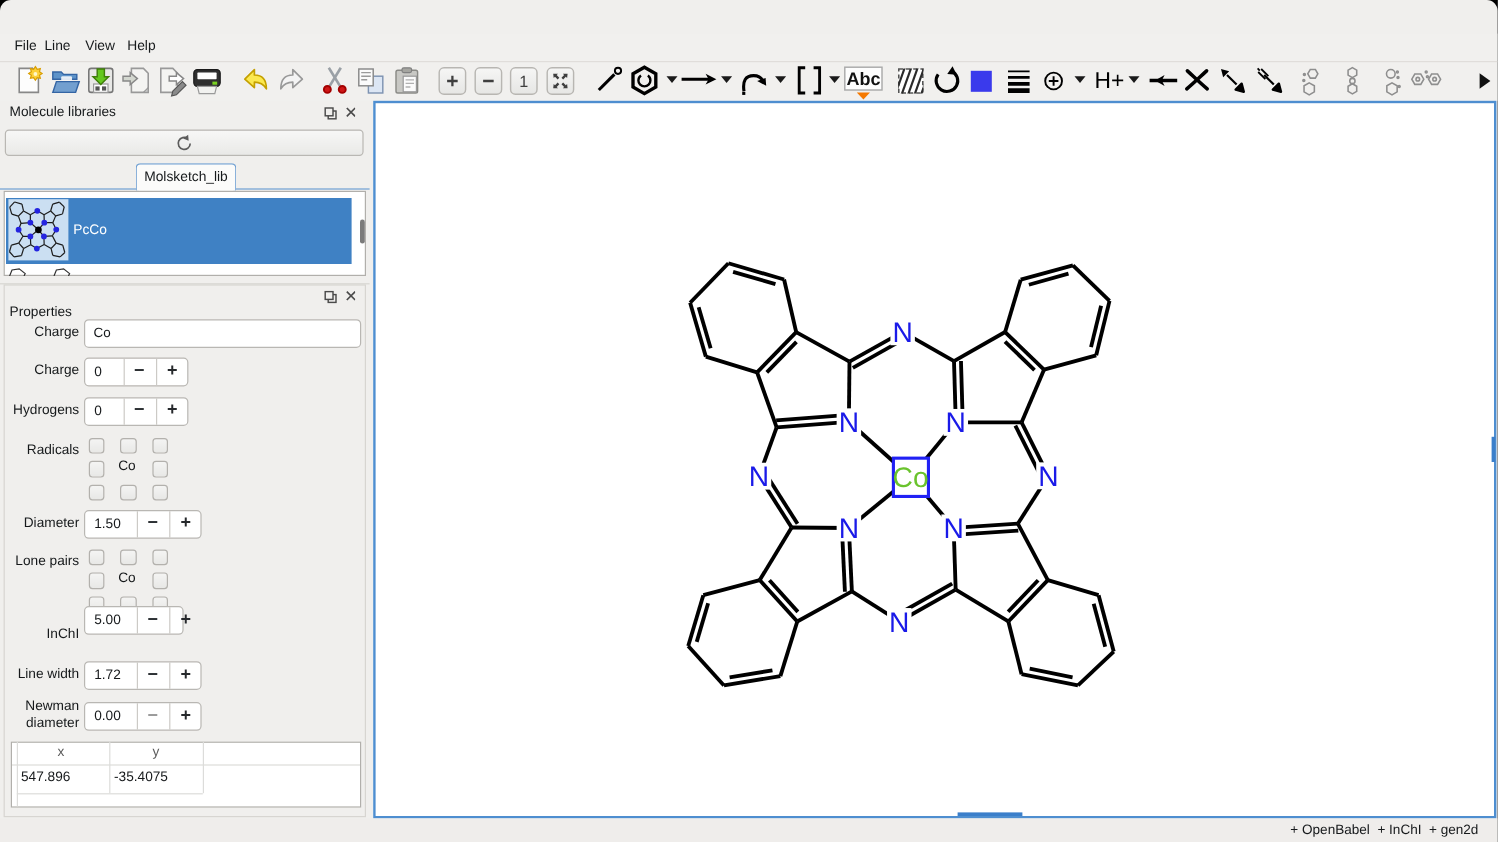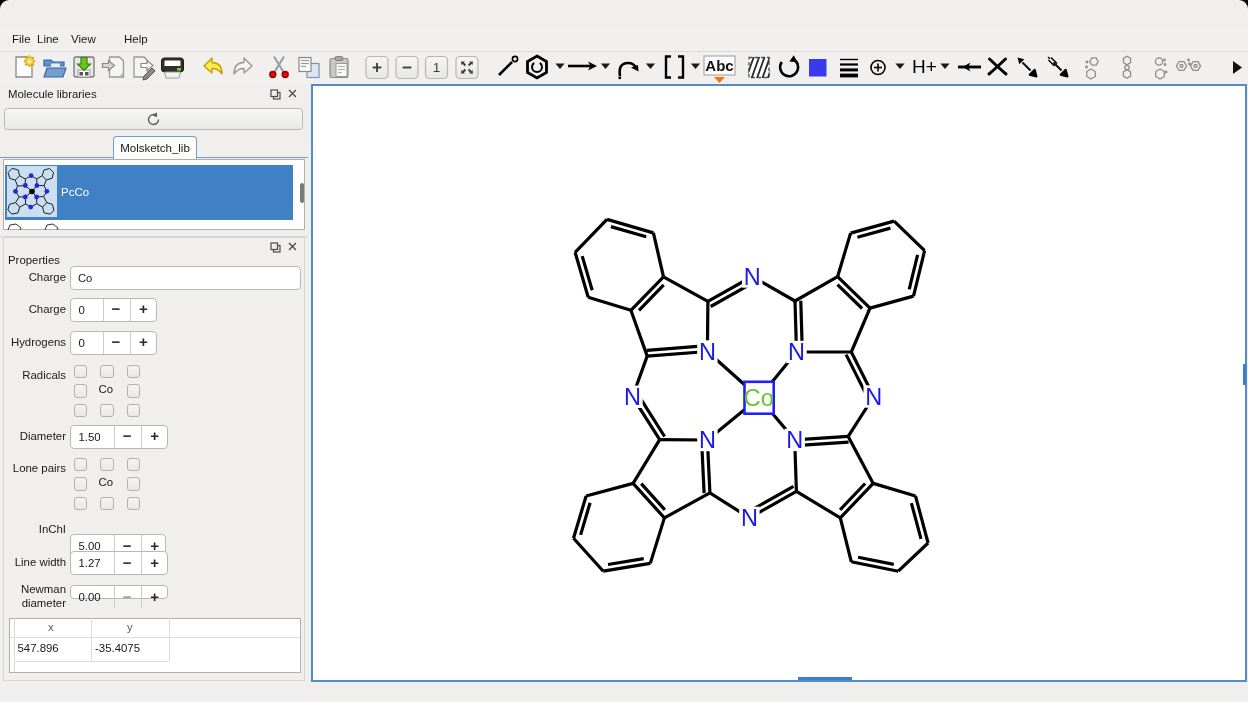--- a/index.html
+++ b/index.html
@@ -18,21 +18,21 @@
 .sep{position:absolute;top:0;width:1px;height:22px;background:#cccac6}
 .sbtn{position:absolute;top:1.5px;text-align:center;font-size:15px;font-weight:bold;color:#26292c}
 .chk{position:absolute;width:11.5px;height:11.5px;border:1px solid #b3b1ad;border-radius:3px;background:linear-gradient(#f4f4f3,#e8e8e6)}
 .cotext{position:absolute;font-size:11.4px;color:#16191b}
 </style></head><body>
 <div id="win">
 <div id="menubar">
 <span style="left:12px">File</span>
       <span style="left:37px">Line</span>
       <span style="left:71px">View</span>
-      <span style="left:124px">Help</span>
+      <span style="left:106px">Help</span>
 </div>
 <div id="toolbarbg"></div>
 <svg width="1248" height="33" viewBox="0 0 1248 33" style="position:absolute;left:0;top:51px" font-family="Liberation Sans, sans-serif">
 <defs>
         <linearGradient id="btng" x1="0" y1="0" x2="0" y2="1">
           <stop offset="0" stop-color="#f6f6f5"></stop>
           <stop offset="1" stop-color="#e6e6e4"></stop>
         </linearGradient>
       </defs>
 <g transform="translate(0,-51)">
@@ -380,37 +380,37 @@
   <div class="chk" style="left:73.5px;top:373.5px"></div>
       <div class="chk" style="left:100.2px;top:373.5px"></div>
       <div class="chk" style="left:126.9px;top:373.5px"></div>
       <div class="chk" style="left:73.5px;top:393.1px"></div>
       <div class="chk" style="left:126.9px;top:393.1px"></div>
       <div class="chk" style="left:73.5px;top:412.7px"></div>
       <div class="chk" style="left:100.2px;top:412.7px"></div>
       <div class="chk" style="left:126.9px;top:412.7px"></div>
       <div class="cotext" style="left:98.5px;top:392.1px">Co</div>
   <div class="lab" style="right:242px;top:438.5px">InChI</div>
-<div class="spin" style="left:70px;top:450px;width:96px;height:24px">
+<div class="spin" style="left:70px;top:421px;width:83px;height:24px">
  <div class="spinval">5.00</div>
  <div class="sep" style="left:42.5px"></div>
  <div class="sep" style="left:70px"></div>
  <div class="sbtn" style="left:42.5px;width:27.5px;color:#2d3134">−</div>
  <div class="sbtn" style="left:70px;width:27.5px">+</div>
 </div>
   <div class="lab" style="right:242px;top:472px">Line width</div>
 <div class="spin" style="left:70px;top:467px;width:97.5px;height:24px">
- <div class="spinval">1.27</div>
+ <div class="spinval">1.72</div>
  <div class="sep" style="left:42.5px"></div>
  <div class="sep" style="left:70px"></div>
  <div class="sbtn" style="left:42.5px;width:27.5px;color:#2d3134">−</div>
  <div class="sbtn" style="left:70px;width:27.5px">+</div>
 </div>
   <div class="lab" style="right:242px;top:498.0px;line-height:14px;text-align:right">Newman<br>diameter</div>
-<div class="spin" style="left:70px;top:501px;width:97.5px;height:14px">
+<div class="spin" style="left:70px;top:501px;width:97.5px;height:24px">
  <div class="spinval">0.00</div>
  <div class="sep" style="left:42.5px"></div>
  <div class="sep" style="left:70px"></div>
  <div class="sbtn" style="left:42.5px;width:27.5px;color:#9b9b9b">−</div>
  <div class="sbtn" style="left:70px;width:27.5px">+</div>
 </div>
 
   <div style="position:absolute;left:9px;top:533.5px;width:292px;height:55.5px;background:#fff;border:1px solid #b1afab;box-sizing:border-box"></div>
   <div class="lab" style="left:48px;top:537px;color:#5a5a5a">x</div>
   <div class="lab" style="left:127px;top:537px;color:#5a5a5a">y</div>
@@ -514,12 +514,15 @@
         <text x="396.4" y="364.4">N</text>
         <text x="483.7" y="364.3">N</text>
         <text x="441.2" y="200.9">N</text>
         <text x="321.5" y="321.2">N</text>
         <text x="562.7" y="320.9">N</text>
         <text x="438.4" y="442.3">N</text>
 </g>
 </svg>
 <div style="position:absolute;left:798px;top:677px;width:54px;height:2.6px;background:#3b7fca"></div>
 <div style="position:absolute;left:1242.5px;top:363.5px;width:3px;height:21.5px;background:#3b7fca"></div>
+<div id="statusbar">
+      <div>+ OpenBabel &nbsp;+ InChI &nbsp;+ gen2d</div>
+    </div>
 </div>
 </body></html>

